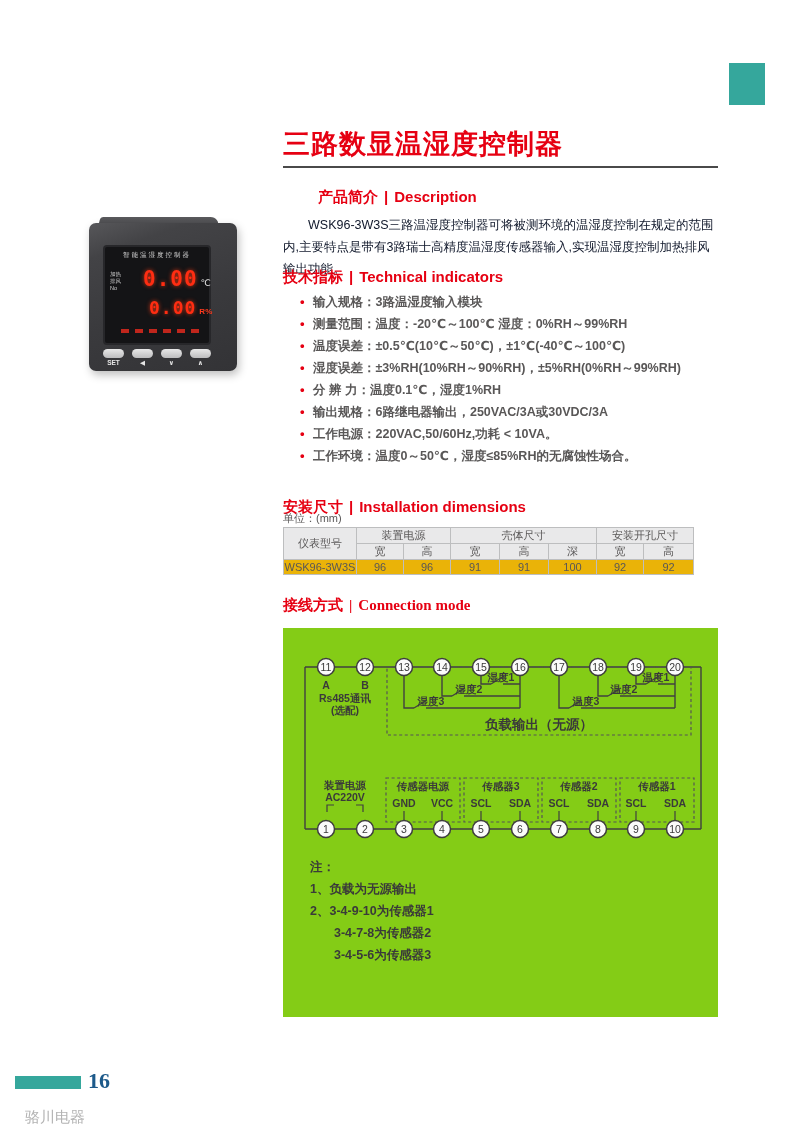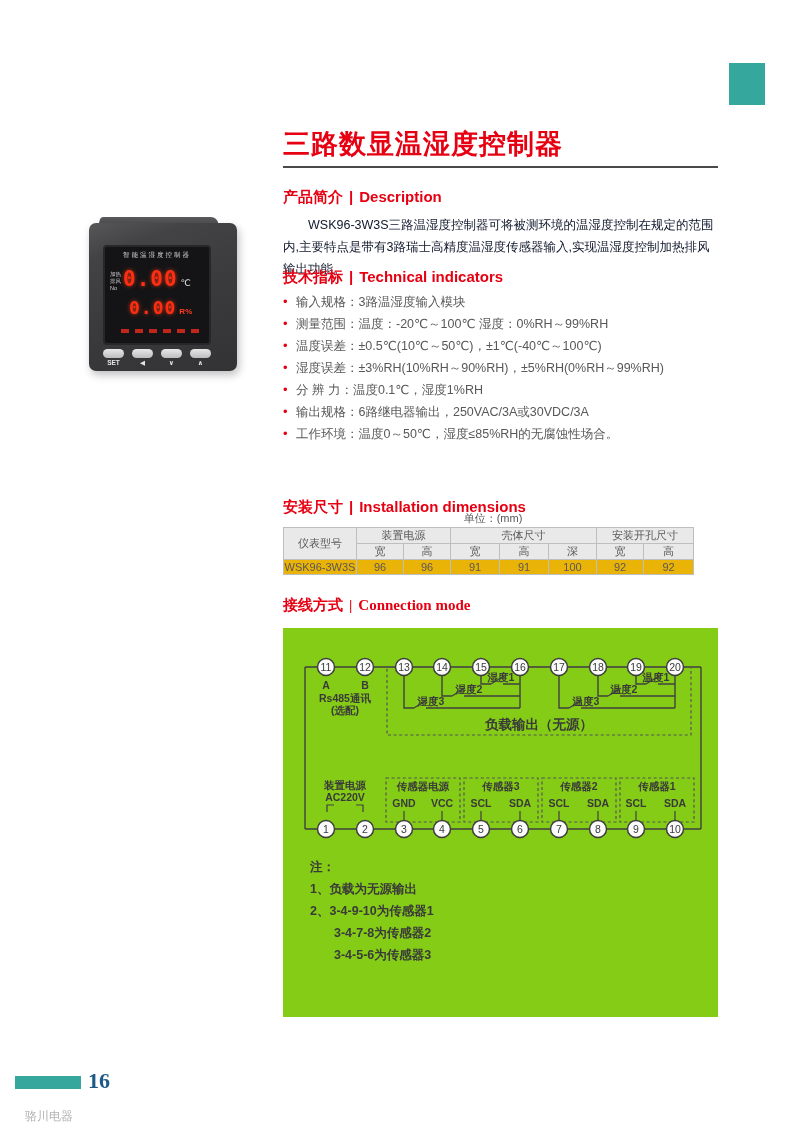--- a/index.html
+++ b/index.html
@@ -15,26 +15,26 @@
   .title-rule { position:absolute; left:283px; top:166px; width:435px; border-bottom:2px solid #4a4a4a; }
 
   
   .sec-head { position:absolute; left:283px; width:435px; font-size:15px; font-weight:bold; color:#e60012; }
   .sec-head .sep { padding:0 6px; font-weight:bold; }
 
   
   .desc-body { position:absolute; left:283px; top:214px; width:437px; font-size:12.5px; color:#0f172a; line-height:22px; text-indent:2em; }
 
   
-  .spec-list { position:absolute; left:283px; top:291px; width:437px; list-style:none; }
+  .spec-list { position:absolute; left:300px; top:291px; width:437px; list-style:none;font-weight:bold; }
   .spec-list li { position:relative; font-size:12.5px; color:#595757; line-height:22px; padding-left:13px; }
   .spec-list li::before { content:"•"; position:absolute; left:0; top:0; color:#e60012; font-size:13px; }
 
   
-  .unit-note { position:absolute; left:283px; top:511px; width:420px; text-align:center; font-size:11px; color:#595757; }
+  .unit-note { position:absolute; left:283px; top:511px; width:420px; text-align:left; font-size:11px; color:#595757; }
   .dim-table { position:absolute; left:283px; top:527px; border-collapse:collapse; table-layout:fixed; }
   .dim-table th, .dim-table td { border:1px solid #bdbebf; font-size:11px; color:#595757; text-align:center; height:15px; padding:0; font-weight:normal; }
   .dim-table th { background:#e9e9ea; }
   .dim-table td { background:#eab308; }
 
   
   .conn-panel { position:absolute; left:283px; top:628px; width:435px; height:389px; background:#84cc16; }
   .conn-svg { position:absolute; left:0; top:0; }
   .conn-notes { position:absolute; left:27px; top:228px; font-size:12.5px; font-weight:bold; color:#3a3a3a; line-height:22px; }
   .conn-notes .indent { padding-left:24px; }
@@ -51,35 +51,35 @@
               background:linear-gradient(160deg,#57575a 0%,#434346 18%,#3a3a3d 55%,#333336 100%);
               box-shadow:2px 4px 8px rgba(0,0,0,.25); }
   .dev-ridge { position:absolute; left:14px; top:2px; width:120px; height:12px; background:linear-gradient(#5a5a5d,#444447); border-radius:3px 10px 0 0; transform:skewX(-14deg); }
   .dev-face { position:absolute; left:14px; top:22px; width:108px; height:100px; background:#141416; border:2px solid #27272a; border-radius:4px; }
   .dev-title { margin-top:4px; text-align:center; font-size:6.5px; color:#d9d9d9; letter-spacing:2px; white-space:nowrap; }
   .dev-screen { position:relative; margin:3px auto 0; width:96px; height:72px; }
   .dev-side { position:absolute; left:1px; top:8px; width:14px; color:#cfcfcf; font-size:5.5px; line-height:7px; }
   .dev-row { position:absolute; left:14px; width:80px; display:flex; align-items:baseline; }
   .dev-row.r1 { top:4px; }
   .dev-row.r2 { top:34px; left:20px; }
-  .seg { font-family:"DejaVu Sans Mono",monospace; font-weight:bold; color:#ff2d12; text-shadow:0 0 4px rgba(255,60,20,.8); font-size:21px; letter-spacing:1px; }
+  .seg { font-family:"DejaVu Sans Mono",monospace; font-weight:bold; color:#ff2d12; text-shadow:0 0 4px rgba(255,60,20,.8); font-size:21px; letter-spacing:1px;margin-left:20px; }
   .seg2 { font-size:18px; }
   .dev-unit1 { margin-left:3px; font-size:9px; color:#e8e8e8; }
   .dev-unit2 { margin-left:3px; font-size:8px; color:#ff3b1e; font-weight:bold; }
   .dev-leds { position:absolute; left:12px; bottom:2px; display:flex; gap:6px; }
   .dev-leds i { width:8px; height:4px; background:#c0261c; display:block; }
   .dev-buttons { position:absolute; left:14px; top:126px; width:108px; display:flex; justify-content:space-between; }
   .dev-btn { width:21px; height:9px; background:linear-gradient(#e8e8e8,#bdbdbf); border-radius:5px; }
   .dev-btn-labels { position:absolute; left:14px; top:136px; width:108px; display:flex; justify-content:space-between; }
   .dev-btn-labels span { width:21px; text-align:center; color:#e6e6e6; font-size:6.5px; font-weight:bold; }
 
   
   .footer-bar { position:absolute; left:15px; top:1076px; width:66px; height:13px; background:#35a79c; }
   .page-number { position:absolute; left:88px; top:1068px; font-family:"Liberation Serif","DejaVu Serif",serif; font-size:22px; font-weight:bold; color:#1d5a8a; }
-  .watermark { position:absolute; left:25px; top:1108px; font-size:12px; color:#b3b3b3; }
+  .watermark { position:absolute; left:25px; top:1108px; font-size:15px; color:#b3b3b3; }
 </style>
 </head>
 <body>
 
 <div class="page">
 
   <div class="corner-teal"></div>
 
   <h1 class="main-title">三路数显温湿度控制器</h1>
   <div class="title-rule"></div>
@@ -121,35 +121,36 @@
       </div>
       <div class="dev-btn-labels">
         <span>SET</span>
         <span>◀</span>
         <span>∨</span>
         <span>∧</span>
       </div>
     </div>
   </div>
 
-  <div class="sec-head" style="top:188px;">
+  <div class="sec-head" style="top:188px;margin-left:35px;">
     <span>产品简介</span><span class="sep">|</span><span>Description</span>
   </div>
   <p class="desc-body">WSK96-3W3S三路温湿度控制器可将被测环境的温湿度控制在规定的范围内,主要特点是带有3路瑞士高精度温湿度传感器输入,实现温湿度控制加热排风输出功能。</p>
 
   <div class="sec-head" style="top:268px;">
     <span>技术指标</span><span class="sep">|</span><span>Technical indicators</span>
   </div>
   <ul class="spec-list">
     <li>输入规格：3路温湿度输入模块</li>
     <li>测量范围：温度：-20℃～100℃  湿度：0%RH～99%RH</li>
     <li>温度误差：±0.5℃(10℃～50℃)，±1℃(-40℃～100℃)</li>
     <li>湿度误差：±3%RH(10%RH～90%RH)，±5%RH(0%RH～99%RH)</li>
     <li>分 辨 力：温度0.1℃，湿度1%RH</li>
     <li>输出规格：6路继电器输出，250VAC/3A或30VDC/3A</li>
+    <li>工作电源：220VAC,50/60Hz,功耗 &lt; 10VA。</li>
     <li>工作环境：温度0～50℃，湿度≤85%RH的无腐蚀性场合。</li>
   </ul>
 
   <div class="sec-head" style="top:498px;">
     <span>安装尺寸</span><span class="sep">|</span><span>Installation dimensions</span>
   </div>
   <div class="unit-note">单位：(mm)</div>
   <table class="dim-table">
     <colgroup>
       <col style="width:73px">

